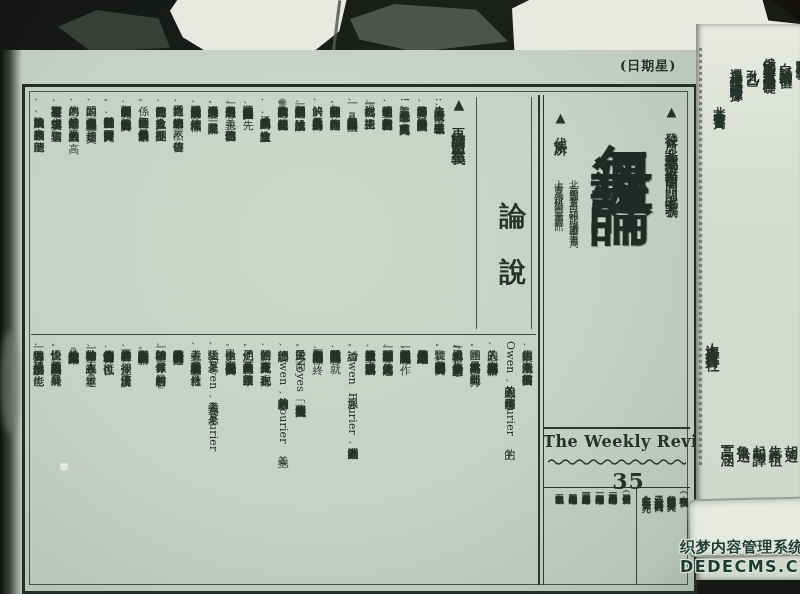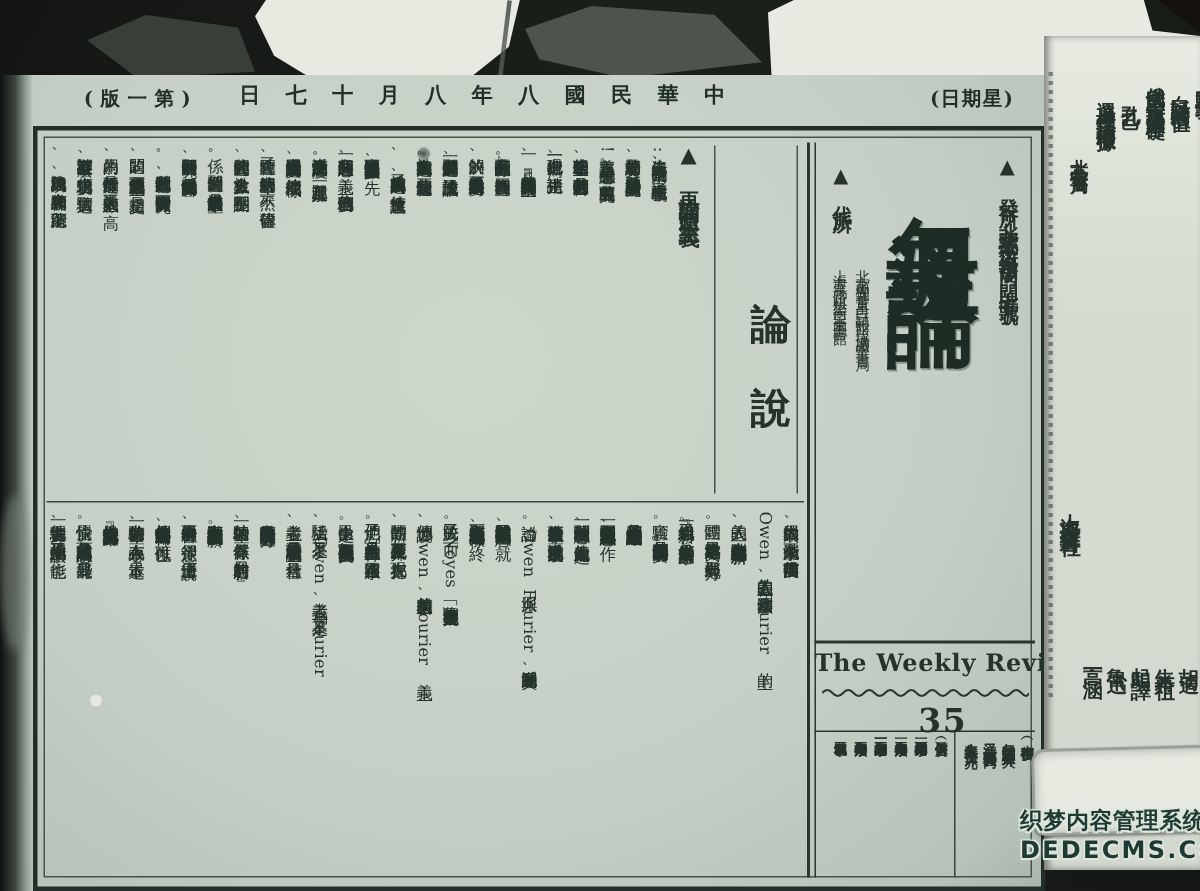--- a/index.html
+++ b/index.html
@@ -106,22 +106,20 @@
   <div class="abs frag frag-right"></div>
   <div class="abs dark-sliver"></div>
   <div class="abs crease"></div>
 
   <div class="abs sheet"></div>
   <div class="abs sheet-torn-left"></div>
   <div class="abs blob-left"></div>
   <div class="abs spot1"></div>
   <div class="abs spot2"></div>
 
-  <div class="abs banner banner-edition">(版一第)</div>
-  <div class="abs banner banner-date">日七十月八年八國民華中</div>
   <div class="abs banner banner-weekday">(日期星)</div>
 
   <div class="abs frame-outer"></div>
   <div class="abs frame-inner"></div>
 
   <div class="abs v lunshuo">論說</div>
   <div class="abs v article-title">▲再論問題與主義</div>
   <div class="abs vcols article-top">
       <div>適之先生:我出京時候、讀了先生在本報三一號</div>
       <div>發表的那篇論文、題目是『多研究些問題少談些</div>

